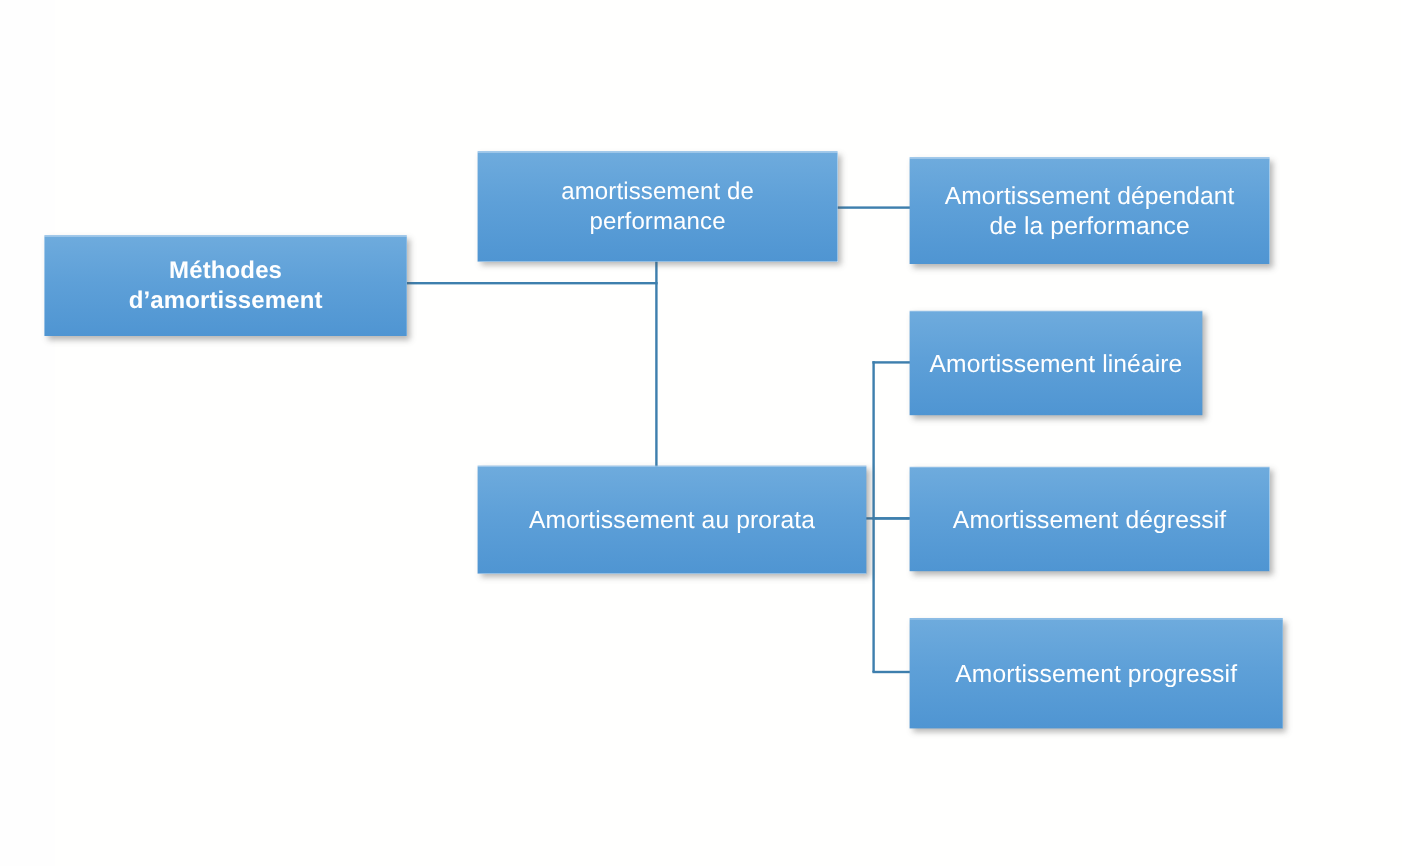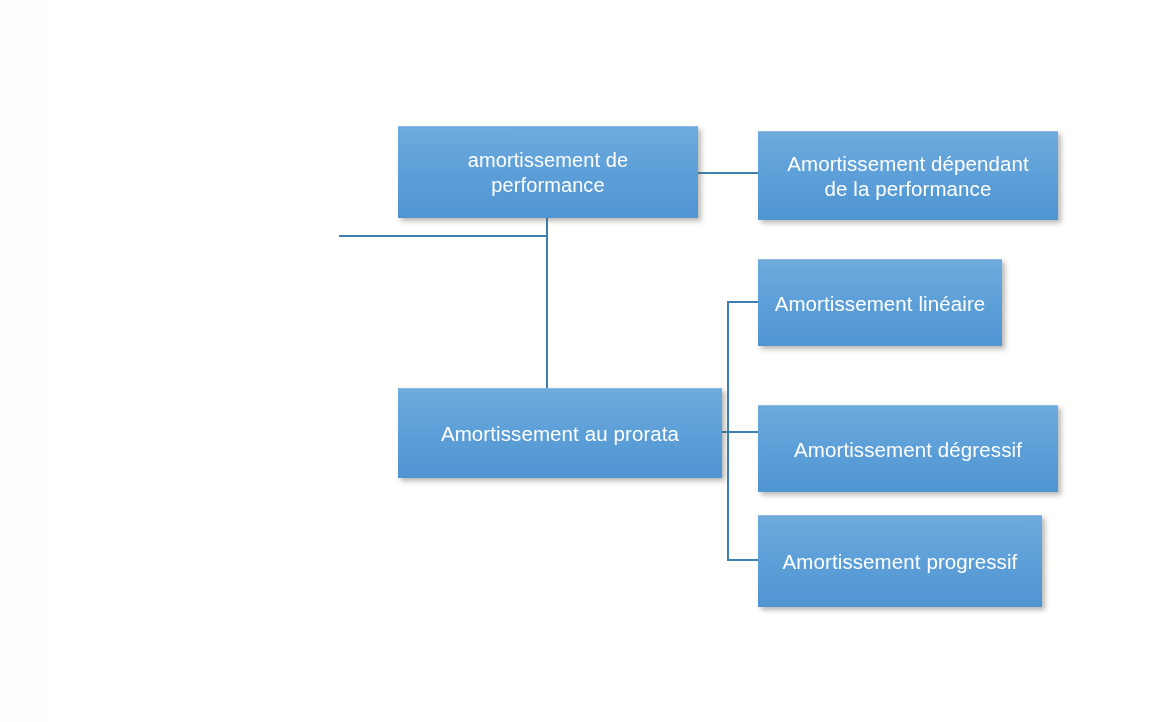--- a/index.html
+++ b/index.html
@@ -83,24 +83,24 @@
   #node-prorata {
     left: 398px; top: 388px;  width: 324px;  height: 90px;
     font-size: 20.5px; font-weight: normal;
   }
   #node-lineaire {
     left: 758px; top: 259px;  width: 244px;  height: 87px;
     font-size: 20.5px; font-weight: normal;
   }
   #node-degressif {
     left: 758px; top: 389px;  width: 300px;  height: 87px;
-    font-size: 20.5px; font-weight: normal; margin-top: 16px;
+    font-size: 20.5px; font-weight: normal;
   }
   #node-progressif {
-    left: 758px; top: 515px;  width: 284px;  height: 92px;
+    left: 758px; top: 515px;  width: 311px;  height: 92px;
     font-size: 20.5px; font-weight: normal;
   }
 
   
   
   #conn-root-h   { left: 339px; top: 235px; width: 209px; }
   
   #conn-trunk-v  { left: 546px; top: 218px; height: 171px; }
   
   #conn-perf-h   { left: 698px; top: 172px; width: 61px; }
@@ -125,20 +125,24 @@
 
   <div class="conn conn-h" id="conn-root-h"></div>
   <div class="conn conn-v" id="conn-trunk-v"></div>
   <div class="conn conn-h" id="conn-perf-h"></div>
   <div class="conn conn-h" id="conn-pror-h"></div>
   <div class="conn conn-v" id="conn-spine-v"></div>
   <div class="conn conn-h" id="conn-lin-h"></div>
   <div class="conn conn-h" id="conn-deg-h"></div>
   <div class="conn conn-h" id="conn-prog-h"></div>
 
+  <div class="node" id="node-root">
+    <span class="node-text">Méthodes
+d’amortissement</span>
+  </div>
 
   <div class="node" id="node-performance">
     <span class="node-text">amortissement de
 performance</span>
   </div>
 
   <div class="node" id="node-dependant">
     <span class="node-text">Amortissement dépendant
 de la performance</span>
   </div>

